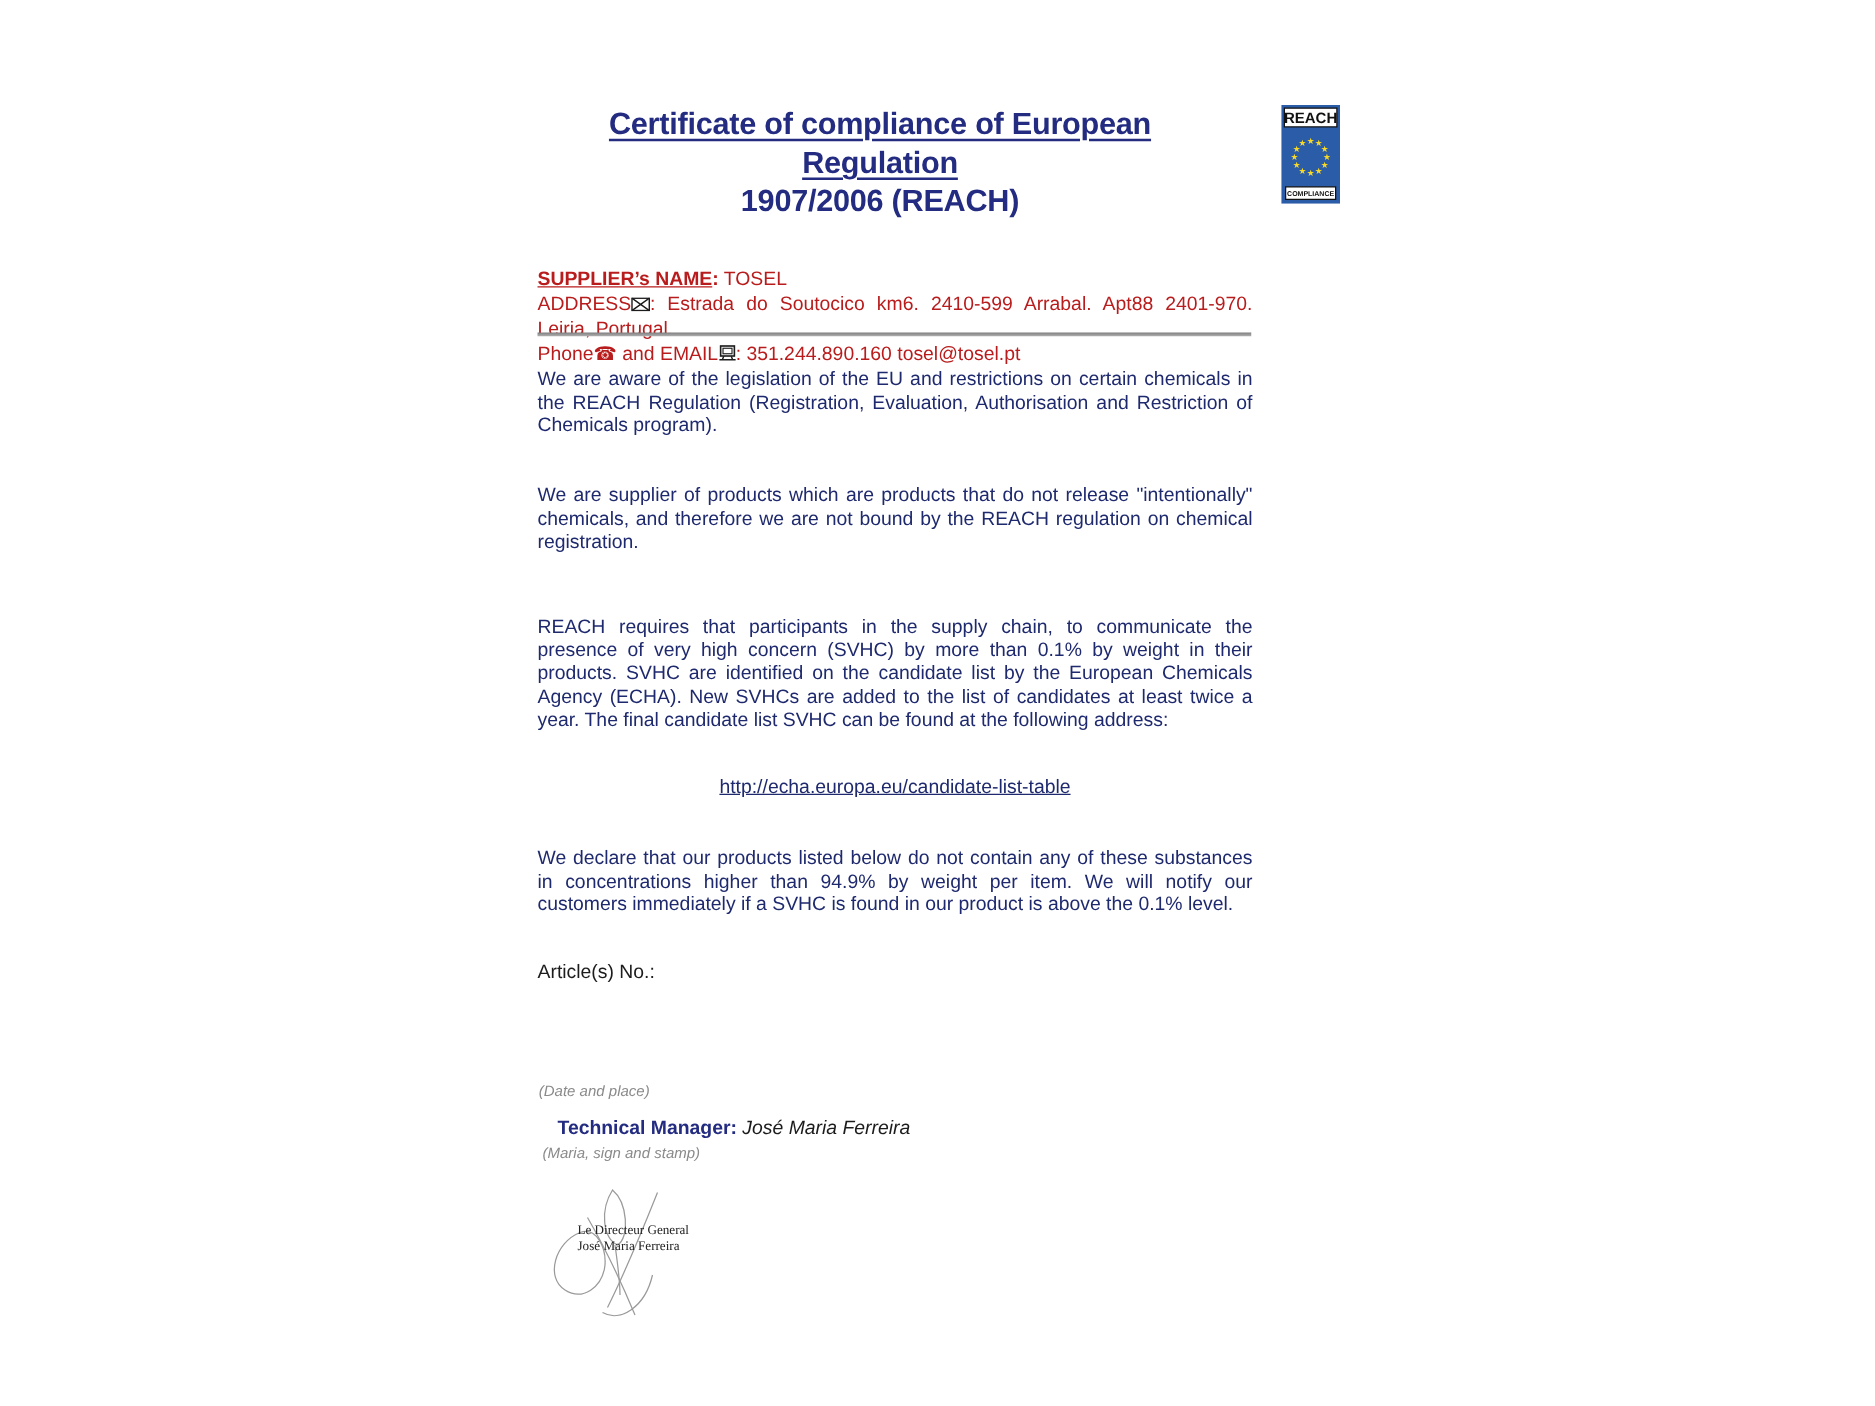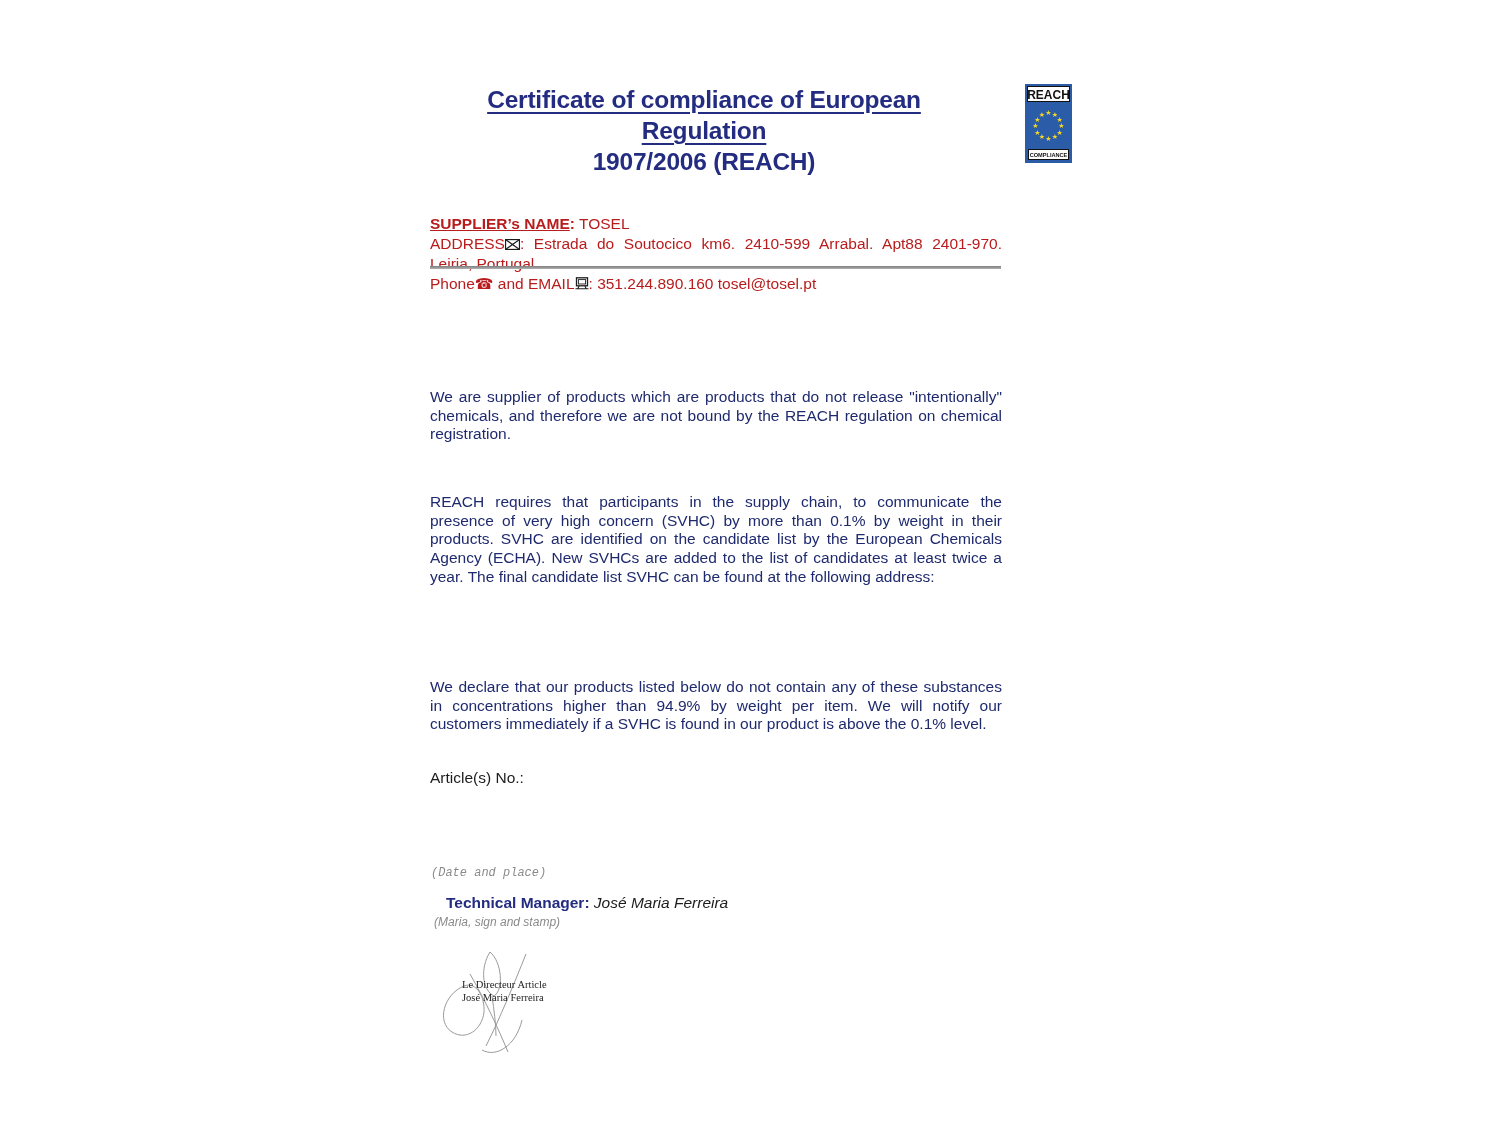--- a/index.html
+++ b/index.html
@@ -62,21 +62,21 @@
     font-size:15.5px;color:#1c1c1c;
   }
   .madeon{top:844px;}
   .manager{top:894px;margin-left:16px;}
   .blue-lbl{color:#232c80;font-weight:bold;}
   .ital{font-style:italic;}
   .note{
     left:431px;width:400px;
     color:#8a8a8a;font-size:12px;font-style:italic;
   }
-  .note1{top:866px;font-family:Liberation Mono, monospace;}
+  .note1{top:866px;}
   .note2{top:915px;left:434px;}
   .sig{left:430px;top:948px;width:140px;height:112px;}
   .sig svg{position:absolute;left:0;top:0;}
   .sig-text{
     position:absolute;left:32px;top:30px;
     font-family:"Liberation Serif","DejaVu Serif",serif;
     font-size:10.5px;line-height:13px;color:#222;
     white-space:nowrap;
   }
 </style>
@@ -122,23 +122,27 @@
           </svg></span><span>: Estrada do Soutocico km6. 2410-599 Arrabal. Apt88 2401-970. Leiria, Portugal.</span></div>
     <div><span>Phone</span><span class="phone-glyph">☎</span><span> and EMAIL</span><span class="mini-icon"><svg width="14" height="13" viewBox="0 0 14 13">
             <rect x="1.5" y="0.8" width="11" height="8" fill="none" stroke="#1c1c1c" stroke-width="1.3"></rect>
             <rect x="3.4" y="2.6" width="7.2" height="4.4" fill="none" stroke="#1c1c1c" stroke-width="0.9"></rect>
             <path d="M0.5,11.8 L13.5,11.8 M4,9 L3,11.5 M10,9 L11,11.5" stroke="#1c1c1c" stroke-width="1.1" fill="none"></path>
           </svg></span><span>: 351.244.890.160 tosel@tosel.pt</span></div>
   </div>
 
   <div class="abs rule"></div>
 
+  <div class="abs para p1">We are aware of the legislation of the EU and restrictions on certain chemicals in the REACH Regulation (Registration, Evaluation, Authorisation and Restriction of Chemicals program).</div>
   <div class="abs para p2">We are supplier of products which are products that do not release "intentionally" chemicals, and therefore we are not bound by the REACH regulation on chemical registration.</div>
   <div class="abs para p3">REACH requires that participants in the supply chain, to communicate the presence of very high concern (SVHC) by more than 0.1% by weight in their products. SVHC are identified on the candidate list by the European Chemicals Agency (ECHA). New SVHCs are added to the list of candidates at least twice a year. The final candidate list SVHC can be found at the following address:</div>
 
+  <div class="abs linkline">
+    <a href="#">http://echa.europa.eu/candidate-list-table</a>
+  </div>
 
   <div class="abs para p4">We declare that our products listed below do not contain any of these substances in concentrations higher than 94.9% by weight per item. We will notify our customers immediately if a SVHC is found in our product is above the 0.1% level.</div>
 
   <div class="abs articles">Article(s) No.:</div>
 
   <div class="abs note note1">(Date and place)</div>
 
   <div class="abs manager">
     <span class="blue-lbl">Technical Manager:</span><span class="ital"> José Maria Ferreira</span>
   </div>
@@ -149,18 +153,18 @@
       <g fill="none" stroke="#9a9a9a" stroke-width="1">
         <path d="M34,38 C14,46 6,74 22,84 C36,93 52,82 54,64 C55,50 47,33 34,38 Z"></path>
         <path d="M60,4 C50,20 52,42 64,48 C74,42 72,14 60,4 Z"></path>
         <path d="M96,6 C84,36 70,70 56,98"></path>
         <path d="M40,26 C55,52 68,80 78,104"></path>
         <path d="M52,102 C66,110 86,98 92,72"></path>
         <path d="M62,48 C64,62 66,76 66,88"></path>
       </g>
     </svg>
     <div class="sig-text">
-      <div>Le Directeur Article</div>
+      <div>Le Directeur General</div>
       <div>José Maria Ferreira</div>
     </div>
   </div>
 
 </div>
 
 </body></html>

